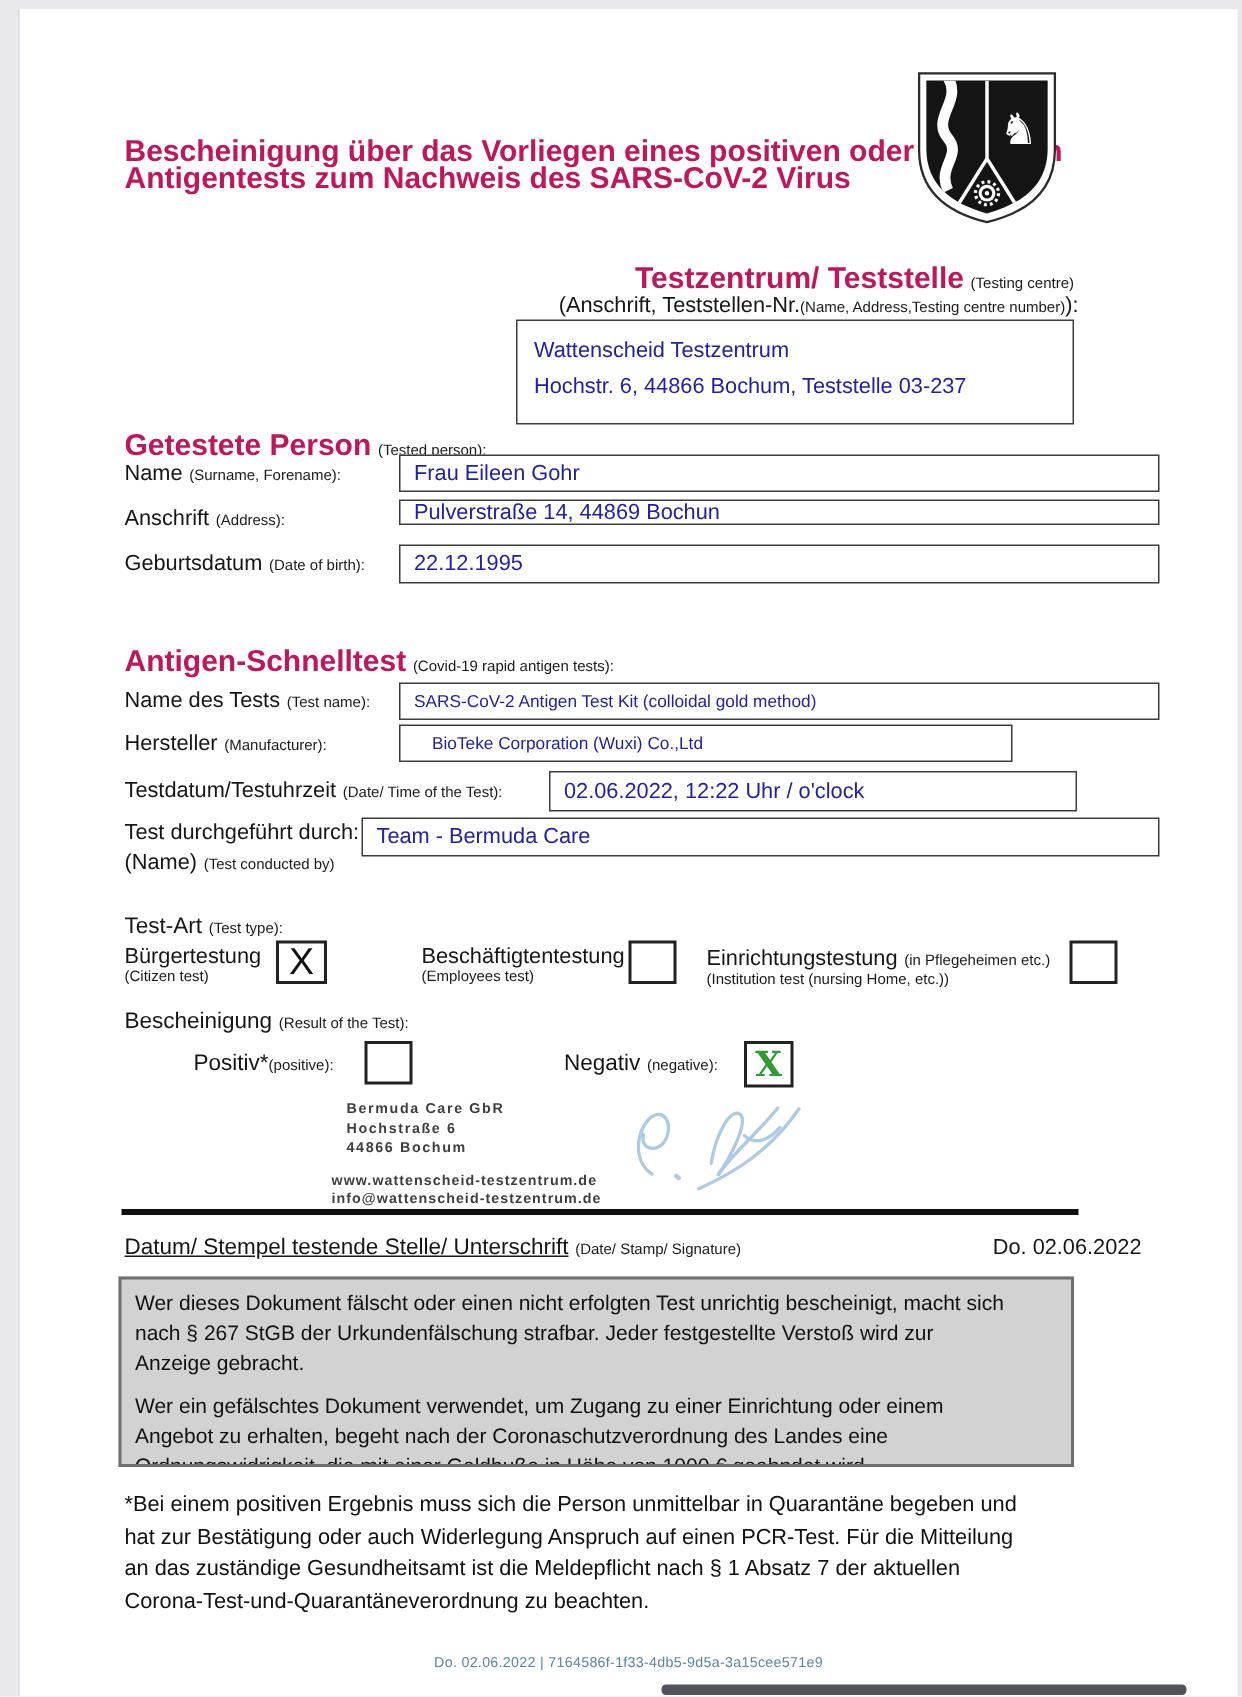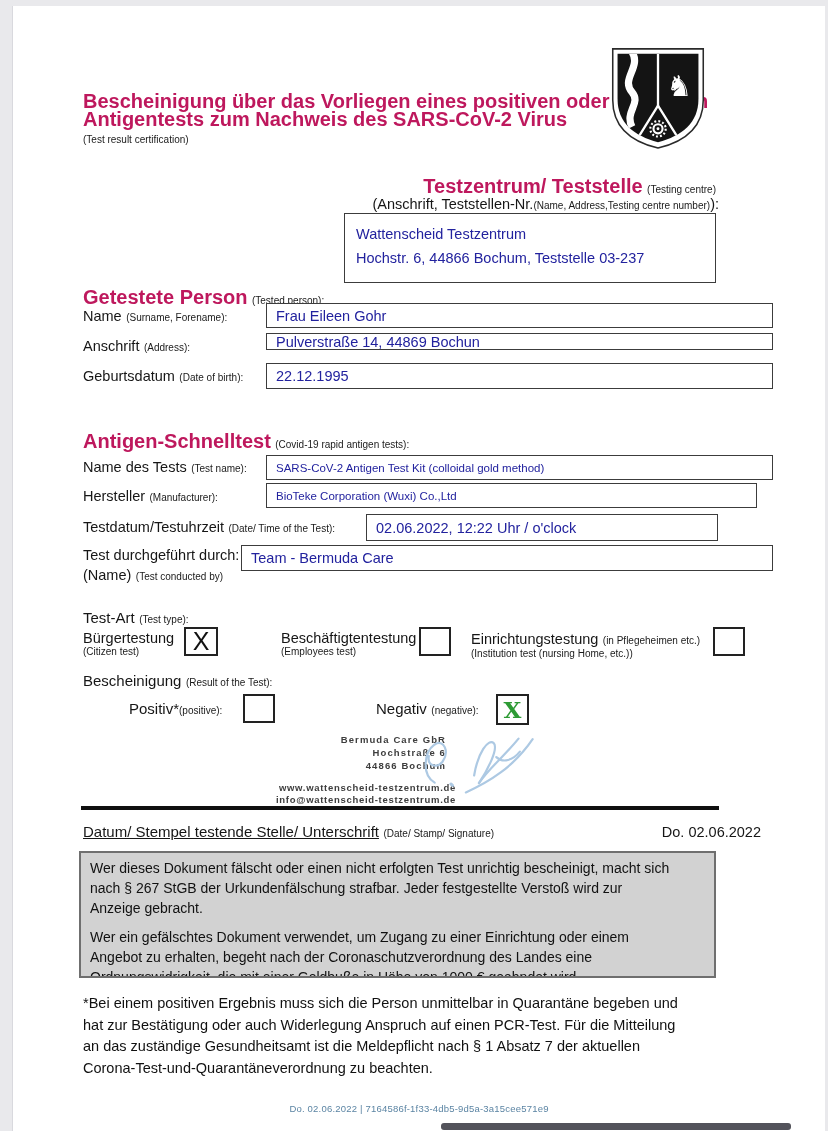--- a/index.html
+++ b/index.html
@@ -26,21 +26,21 @@
   .val{color:#22229e;font-size:14.5px;padding-left:9px;white-space:nowrap;}
   .val.small{font-size:11.5px;}
   .chk{
     position:absolute;width:32px;height:29px;border:2px solid #222;
     background:#fff;box-sizing:border-box;display:flex;align-items:center;justify-content:center;
     font-size:25px;line-height:1;color:#111;
   }
   .chk.green{color:#2e9b35;font-family:"DejaVu Serif", serif;font-weight:bold;font-size:23px;}
   .stamp{
     font-size:9.5px;font-weight:bold;letter-spacing:1.1px;color:#3d3d3d;
-    text-align:right;width:215px;white-space:nowrap;
+    text-align:left;width:215px;white-space:nowrap;
   }
   .rule{position:absolute;background:#101010;}
   .warn{
     position:absolute;background:#d2d2d2;border:2px solid #6f6f6f;
     box-sizing:border-box;padding:5px 9px;font-size:14px;line-height:20px;color:#111;
     overflow:hidden;
   }
   .warn p{margin:0;white-space:pre-line;}
   .warn p + p{margin-top:9px;}
   .foot{
@@ -54,21 +54,20 @@
   .rightalign{text-align:right;}
 </style>
 </head>
 <body>
 
 <div class="page">
 
   <div class="abs" style="left:70px;top:86px;line-height:18px;">
     <div class="h">Bescheinigung über das Vorliegen eines positiven oder negativen</div>
     <div class="h">Antigentests zum Nachweis des SARS-CoV-2 Virus</div>
-    <div class="sm b" style="margin-top:3px;">(Test result certification)</div>
   </div>
 
   <div class="abs" style="left:596px;top:40px;">
     <svg width="98" height="104" viewBox="0 0 100 108">
       <defs>
         <clipPath id="shieldclip">
           <path d="M8 8 H92 V55 C92 80 75 93 50 100 C25 93 8 80 8 55 Z"></path>
         </clipPath>
       </defs>
       <path d="M3 3 H97 V56 C97 84 79 99 50 106 C21 99 3 84 3 56 Z" fill="#ffffff" stroke="#2a2a2a" stroke-width="1.6"></path>
@@ -140,21 +139,21 @@
     <span class="sm">(Test name):</span>
   </div>
   <div class="fieldbox" style="left:253px;top:449px;width:507px;height:25px;">
     <span class="val small">SARS-CoV-2 Antigen Test Kit (colloidal gold method)</span>
   </div>
 
   <div class="abs" style="left:70px;top:481px;">
     <span class="lbl">Hersteller</span>
     <span class="sm">(Manufacturer):</span>
   </div>
-  <div class="fieldbox" style="left:253px;top:477px;width:491px;height:25px;">
+  <div class="fieldbox" style="left:253px;top:477px;width:409px;height:25px;padding-left:12px;">
     <span class="val small">BioTeke Corporation (Wuxi) Co.,Ltd</span>
   </div>
 
   <div class="abs" style="left:70px;top:512px;">
     <span class="lbl">Testdatum/Testuhrzeit</span>
     <span class="sm">(Date/ Time of the Test):</span>
   </div>
   <div class="fieldbox" style="left:353px;top:508px;width:352px;height:27px;">
     <span class="val">02.06.2022, 12:22 Uhr / o'clock</span>
   </div>

